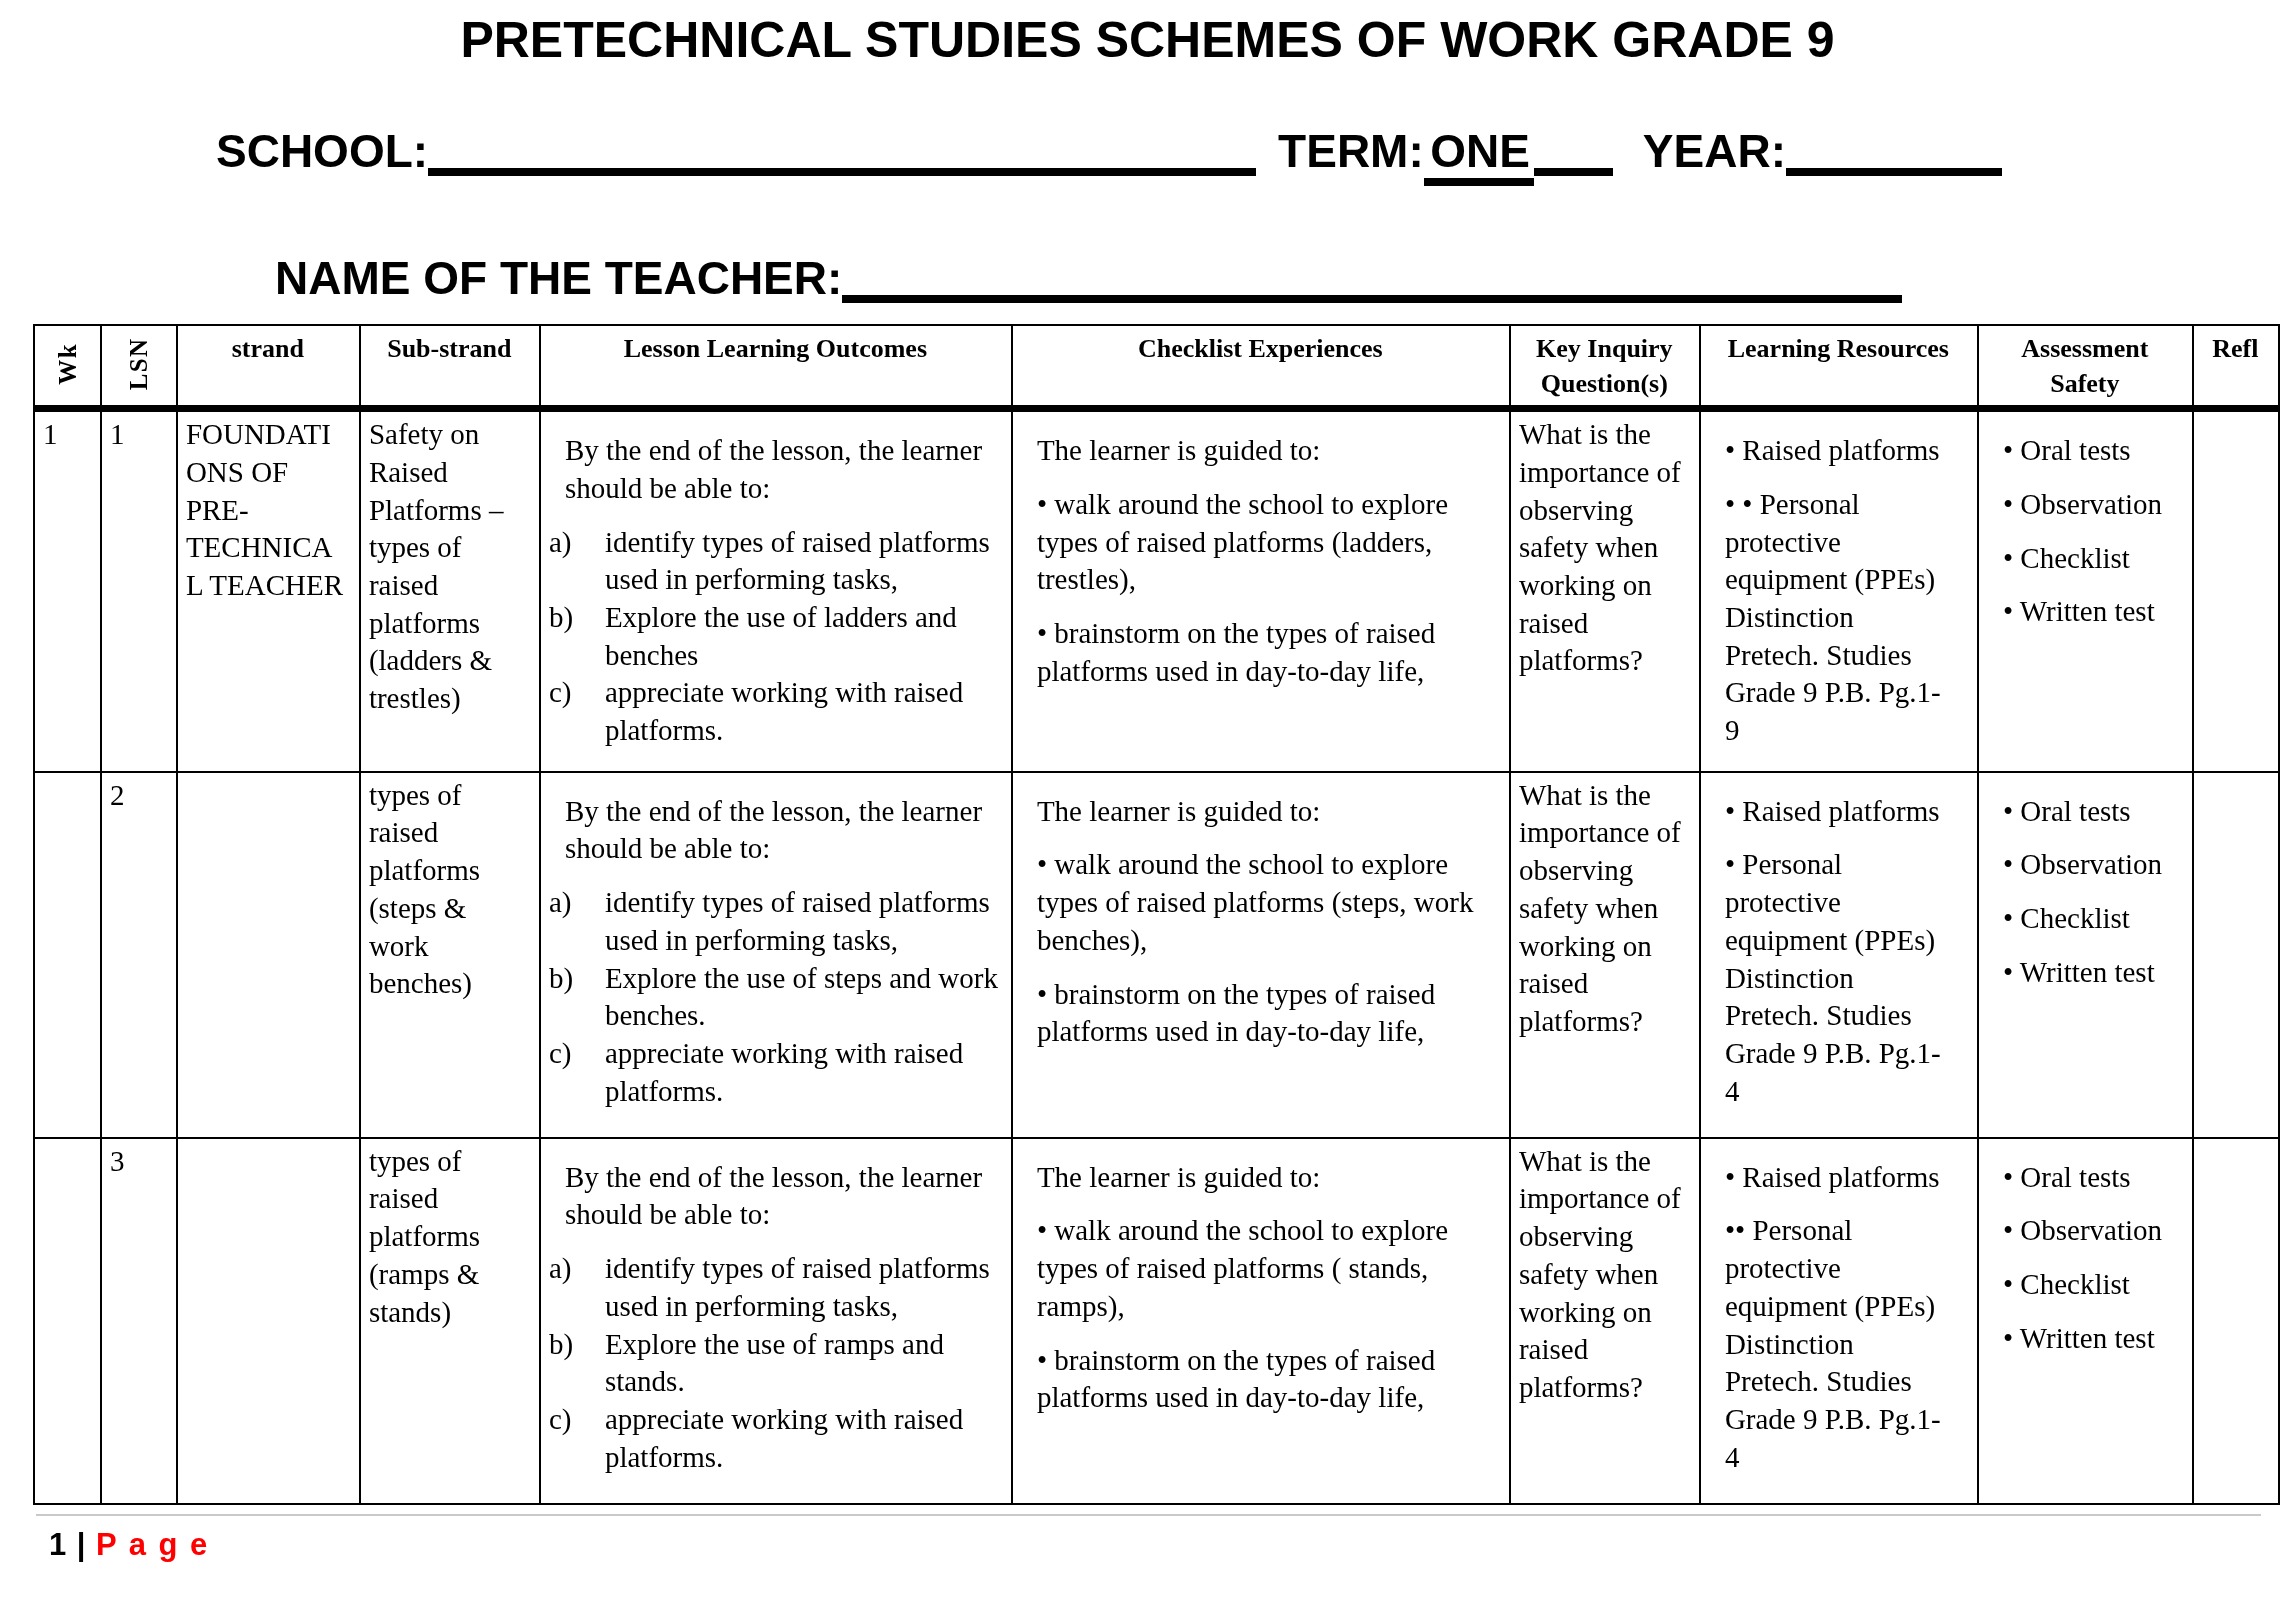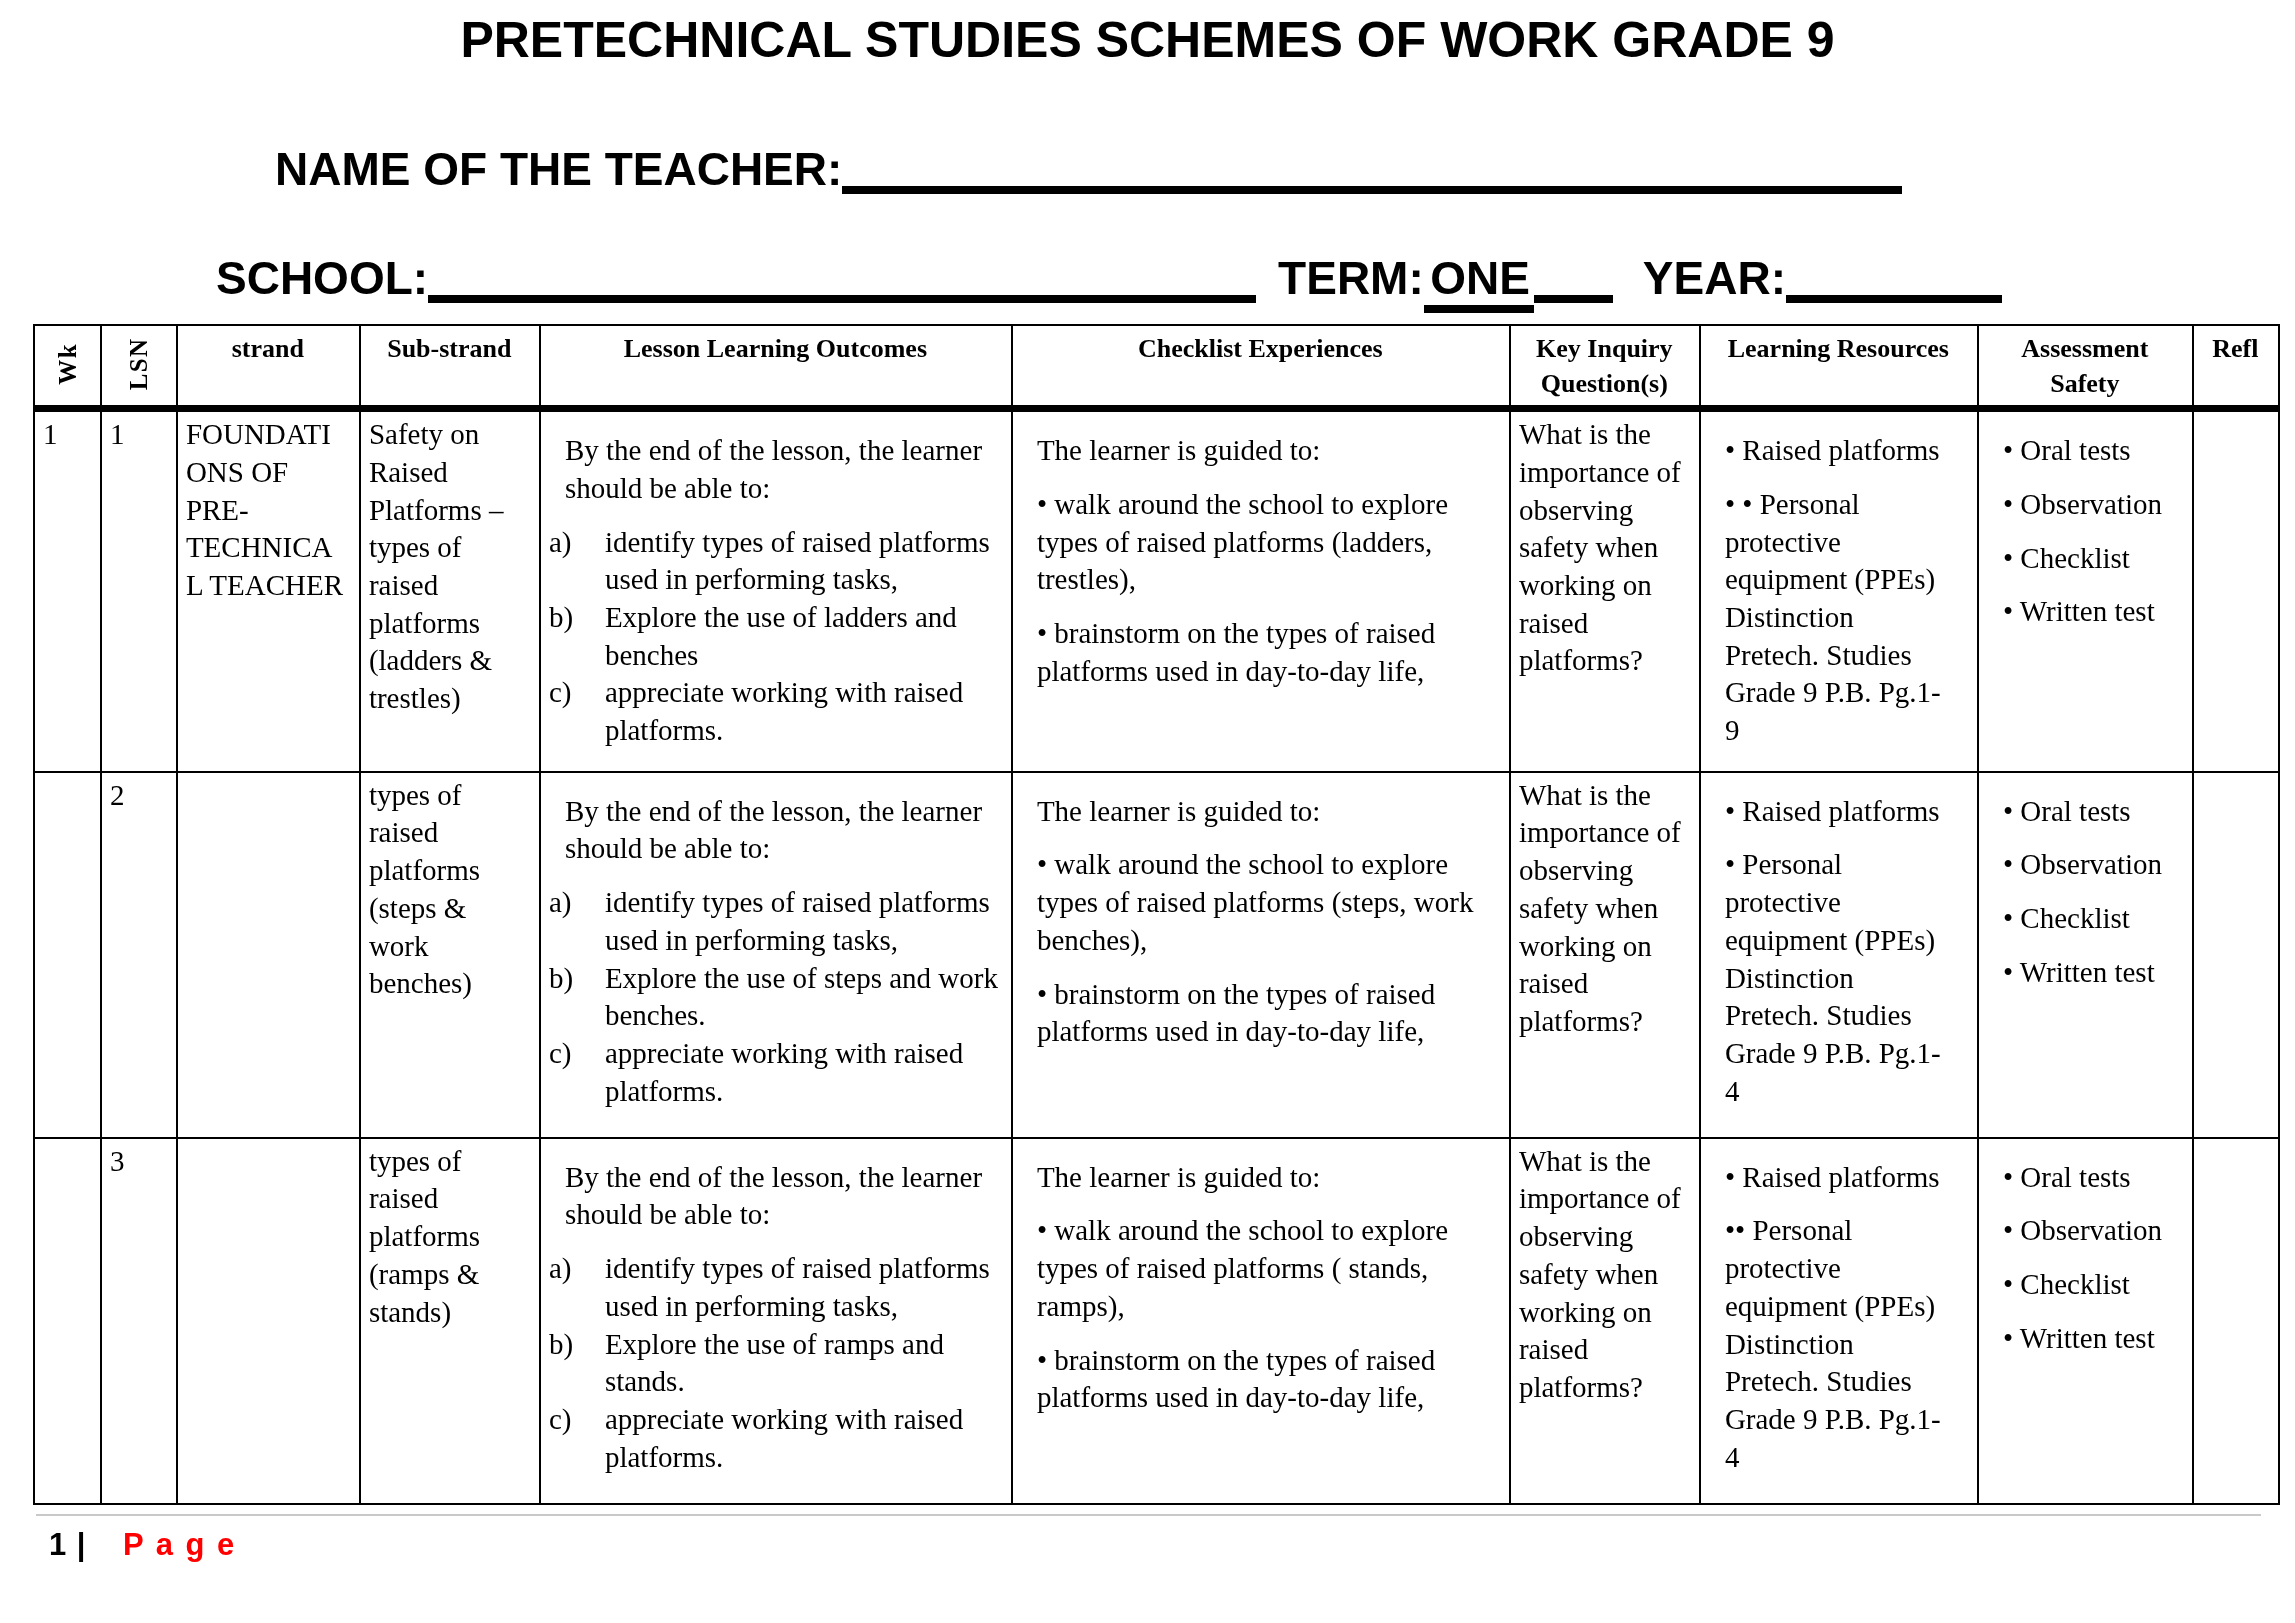--- a/index.html
+++ b/index.html
@@ -33,35 +33,35 @@
   .vert{transform:rotate(-90deg);white-space:nowrap;font-weight:bold;font-size:25px;letter-spacing:1.3px;}
 
   .cell-p{margin:16px;}
   .out-li{display:flex;}
   .out-li .m{flex:0 0 56px;}
   .out-li .t{flex:1;}
 
   .footer-rule{margin:9.2px 0 0 36px;width:2225px;border-top:2.6px solid #c9c9c9;}
   .footer{margin:10.5px 0 0 49px;font-family:"Liberation Sans",sans-serif;font-weight:bold;font-size:31px;}
   .pg-sep{margin:0 10.5px;}
-  .pg-word{letter-spacing:2px;margin-left:27px;}
+  .pg-word{letter-spacing:2px;}
 </style>
 </head>
 <body>
 
 <div class="page">
 
   <div class="doc-title">PRETECHNICAL STUDIES SCHEMES OF WORK GRADE 9</div>
 
+  <div class="hdr-line school-line">
+    <span>SCHOOL:</span><span class="fill school-fill"></span><span>TERM:</span><span class="term-value">ONE</span><span class="fill term-fill"></span><span>YEAR:</span><span class="fill year-fill"></span>
+  </div>
+
   <div class="hdr-line teacher-line">
     <span>NAME OF THE TEACHER:</span><span class="fill teacher-fill"></span>
-  </div>
-
-  <div class="hdr-line school-line">
-    <span>SCHOOL:</span><span class="fill school-fill"></span><span>TERM:</span><span class="term-value">ONE</span><span class="fill term-fill"></span><span>YEAR:</span><span class="fill year-fill"></span>
   </div>
 
   <table class="sow">
     <colgroup>
       <col style="width:67px">
         <col style="width:76px">
         <col style="width:183px">
         <col style="width:180px">
       <col style="width:472px">
         <col style="width:498px">

